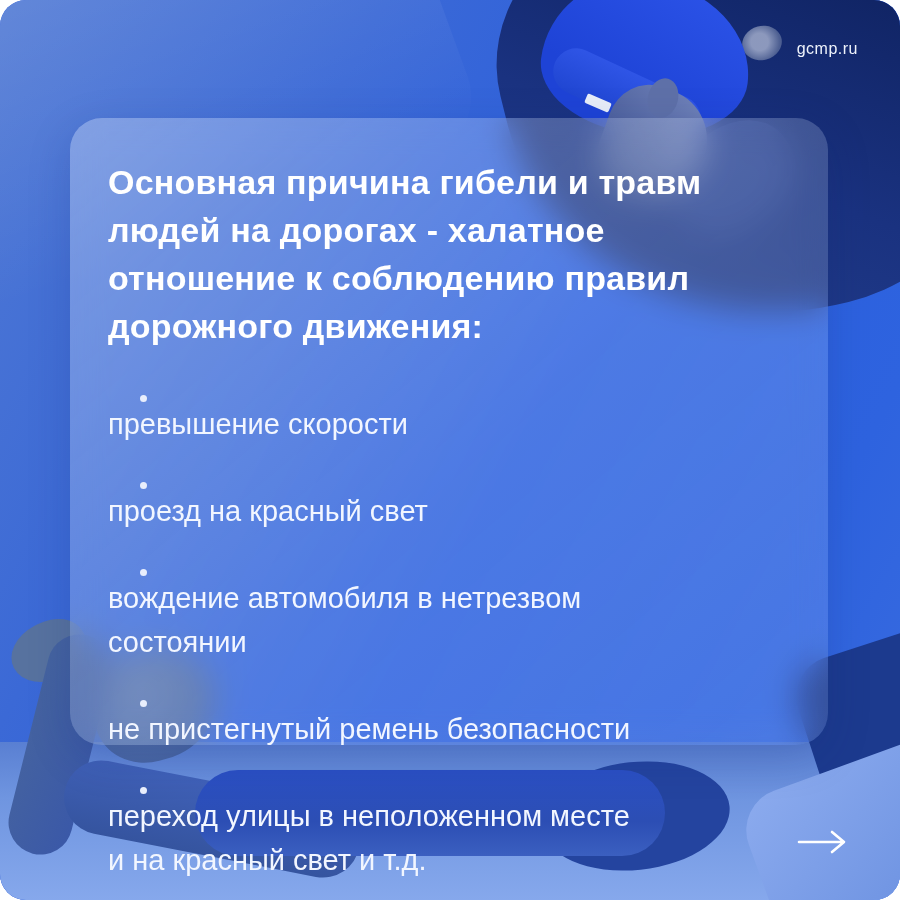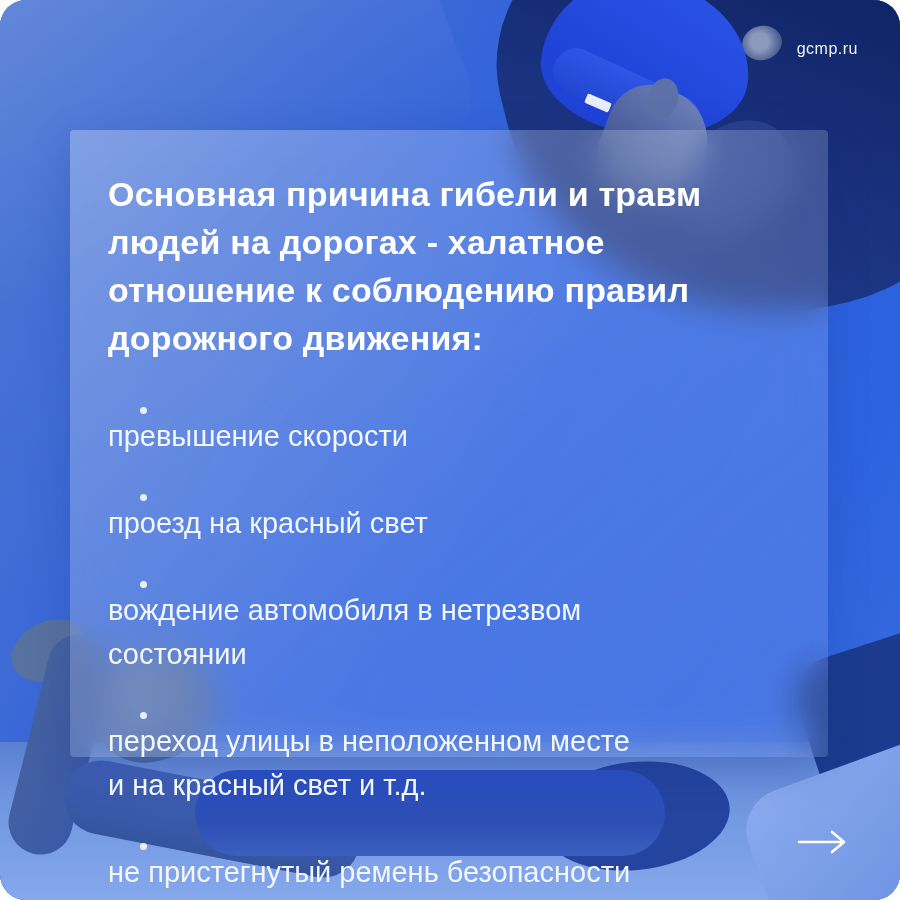--- a/index.html
+++ b/index.html
@@ -105,23 +105,23 @@
   }
   .knee-light {
     left:760px; top:760px; width:230px; height:190px;
     transform:rotate(-20deg);
     background:linear-gradient(150deg,#8cabee 0%,#7397e4 60%,#6488da 100%);
     border-radius:42px;
   }
   
   .card {
     position:absolute; z-index:2;
-    left:70px; top:130px; width:758px; height:627px;
+    left:70px; top:118px; width:758px; height:627px;
     box-sizing:border-box; padding:40px 48px 0 38px;
-    border-radius:4px;
+    border-radius:32px;
     background:linear-gradient(140deg,rgba(235,242,255,0.32) 0%,rgba(212,229,255,0.20) 55%,rgba(200,220,255,0.15) 100%);
     backdrop-filter:blur(16px); -webkit-backdrop-filter:blur(16px);
     box-shadow:0 12px 44px rgba(18,38,110,0.18);
   }
   .card h1 {
     margin:0; color:#ffffff;
     font-size:34px; line-height:48px; font-weight:700;
     letter-spacing:0.2px; white-space:pre-line;
   }
   .card ul {
@@ -193,27 +193,27 @@
         </li>
 
         <li>
           <span class="dot"></span>
           <span class="li-text">вождение автомобиля в нетрезвом
 состоянии</span>
         </li>
 
         <li>
           <span class="dot"></span>
+          <span class="li-text">не пристегнутый ремень безопасности</span>
+        </li>
+
+        <li>
+          <span class="dot"></span>
           <span class="li-text">переход улицы в неположенном месте
 и на красный свет и т.д.</span>
-        </li>
-
-        <li>
-          <span class="dot"></span>
-          <span class="li-text">не пристегнутый ремень безопасности</span>
         </li>
       </ul>
   </div>
 
   <div class="watermark">gcmp.ru</div>
 
   <div class="next">
     <svg width="52" height="28" viewBox="0 0 52 28" fill="none">
       <path d="M3 14 H47 M36 4 L48 14 L36 24" stroke="#ffffff" stroke-width="2.6" stroke-linecap="round" stroke-linejoin="round" fill="none"></path>
     </svg>

